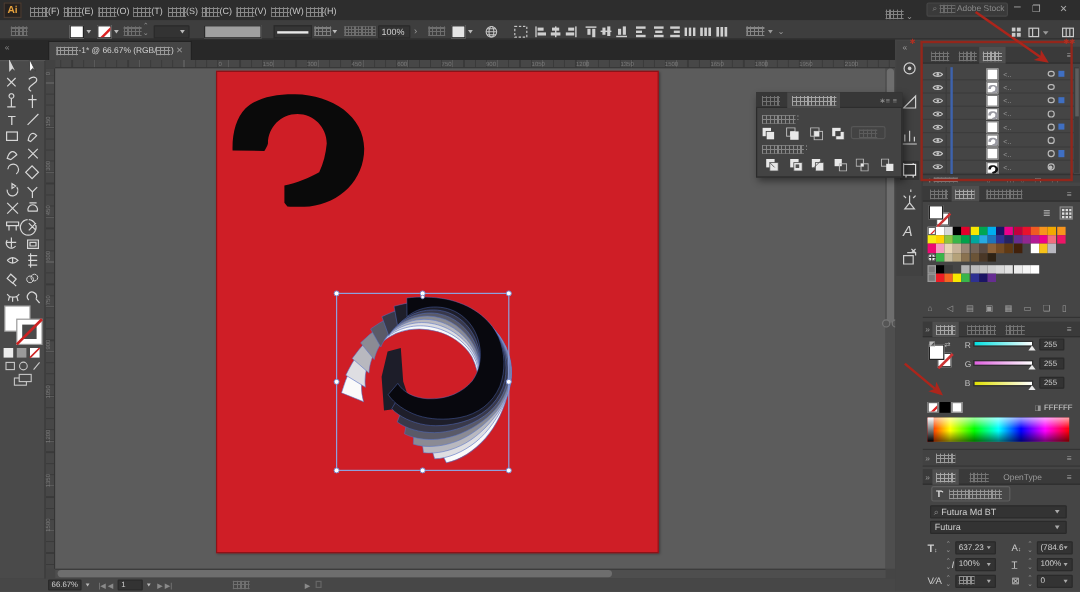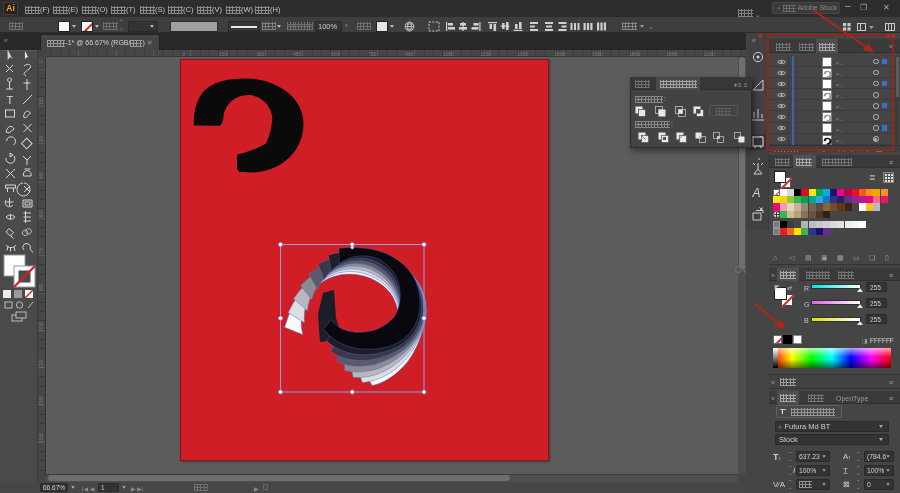--- a/index.html
+++ b/index.html
@@ -482,21 +482,21 @@
 <div class="abs" style="left:777px;top:391px;width:22px;height:13px;background:#4f4f4f;"></div>
 <div class="abs zh" style="left:780px;top:394px;width:16px;height:8px;color:#e2e2e2;"></div>
 <div class="abs zh" style="left:808px;top:394px;width:16px;height:8px;color:#9a9a9a;"></div>
 <div class="txt" style="left:836px;top:394px;color:#9a9a9a;font-size:7px;">OpenType</div>
 <div class="txt" style="left:889px;top:394px;color:#aaa;font-size:7px;">≡</div>
 <div class="abs" style="left:776px;top:405px;width:66px;height:13px;border:1px solid #5f5f5f;border-radius:2px;background:#484848;"></div>
 <div class="txt" style="left:780px;top:407px;color:#ddd;font-size:8px;font-weight:bold;">T<span style="font-size:6px;">̚</span></div>
 <div class="abs zh" style="left:791px;top:408px;width:44px;height:8px;color:#c9c9c9;"></div>
 <div class="ibox" style="left:775px;top:420.5px;width:114px;height:11px;"><span style="color:#999;">&nbsp;⌕</span> Futura Md BT</div>
 <div class="carr" style="left:879px;top:424.5px;border-top-color:#aaa;"></div>
-<div class="ibox" style="left:775px;top:433.5px;width:114px;height:11px;padding-left:3px;">Stock</div>
+<div class="ibox" style="left:775px;top:433.5px;width:114px;height:11px;padding-left:3px;">Futura</div>
 <div class="carr" style="left:879px;top:437.5px;border-top-color:#aaa;"></div>
 <div class="txt" style="left:773px;top:451.5px;color:#ccc;font-size:9px;font-weight:bold;">T<span style="font-size:5px;">↕</span></div>
 <div class="txt" style="left:788px;top:451.5px;color:#9a9a9a;font-size:5.5px;line-height:5px;">⌃<br>⌄</div>
 <div class="ibox" style="left:796px;top:450.5px;width:34px;height:11px;padding-left:2px;font-size:6.8px;">637.23</div>
 <div class="carr" style="left:822px;top:454.5px;border-top-color:#aaa;transform:scale(.85);"></div>
 <div class="txt" style="left:843px;top:451.5px;color:#ccc;font-size:8px;">A<span style="font-size:5px;">↕</span></div>
 <div class="txt" style="left:856px;top:451.5px;color:#9a9a9a;font-size:5.5px;line-height:5px;">⌃<br>⌄</div>
 <div class="ibox" style="left:864px;top:450.5px;width:30px;height:11px;padding-left:2px;font-size:6.8px;">(784.6</div>
 <div class="carr" style="left:886px;top:454.5px;border-top-color:#aaa;transform:scale(.85);"></div>
 <div class="txt" style="left:793px;top:465.5px;color:#ccc;font-size:8px;font-style:italic;">I T</div>

